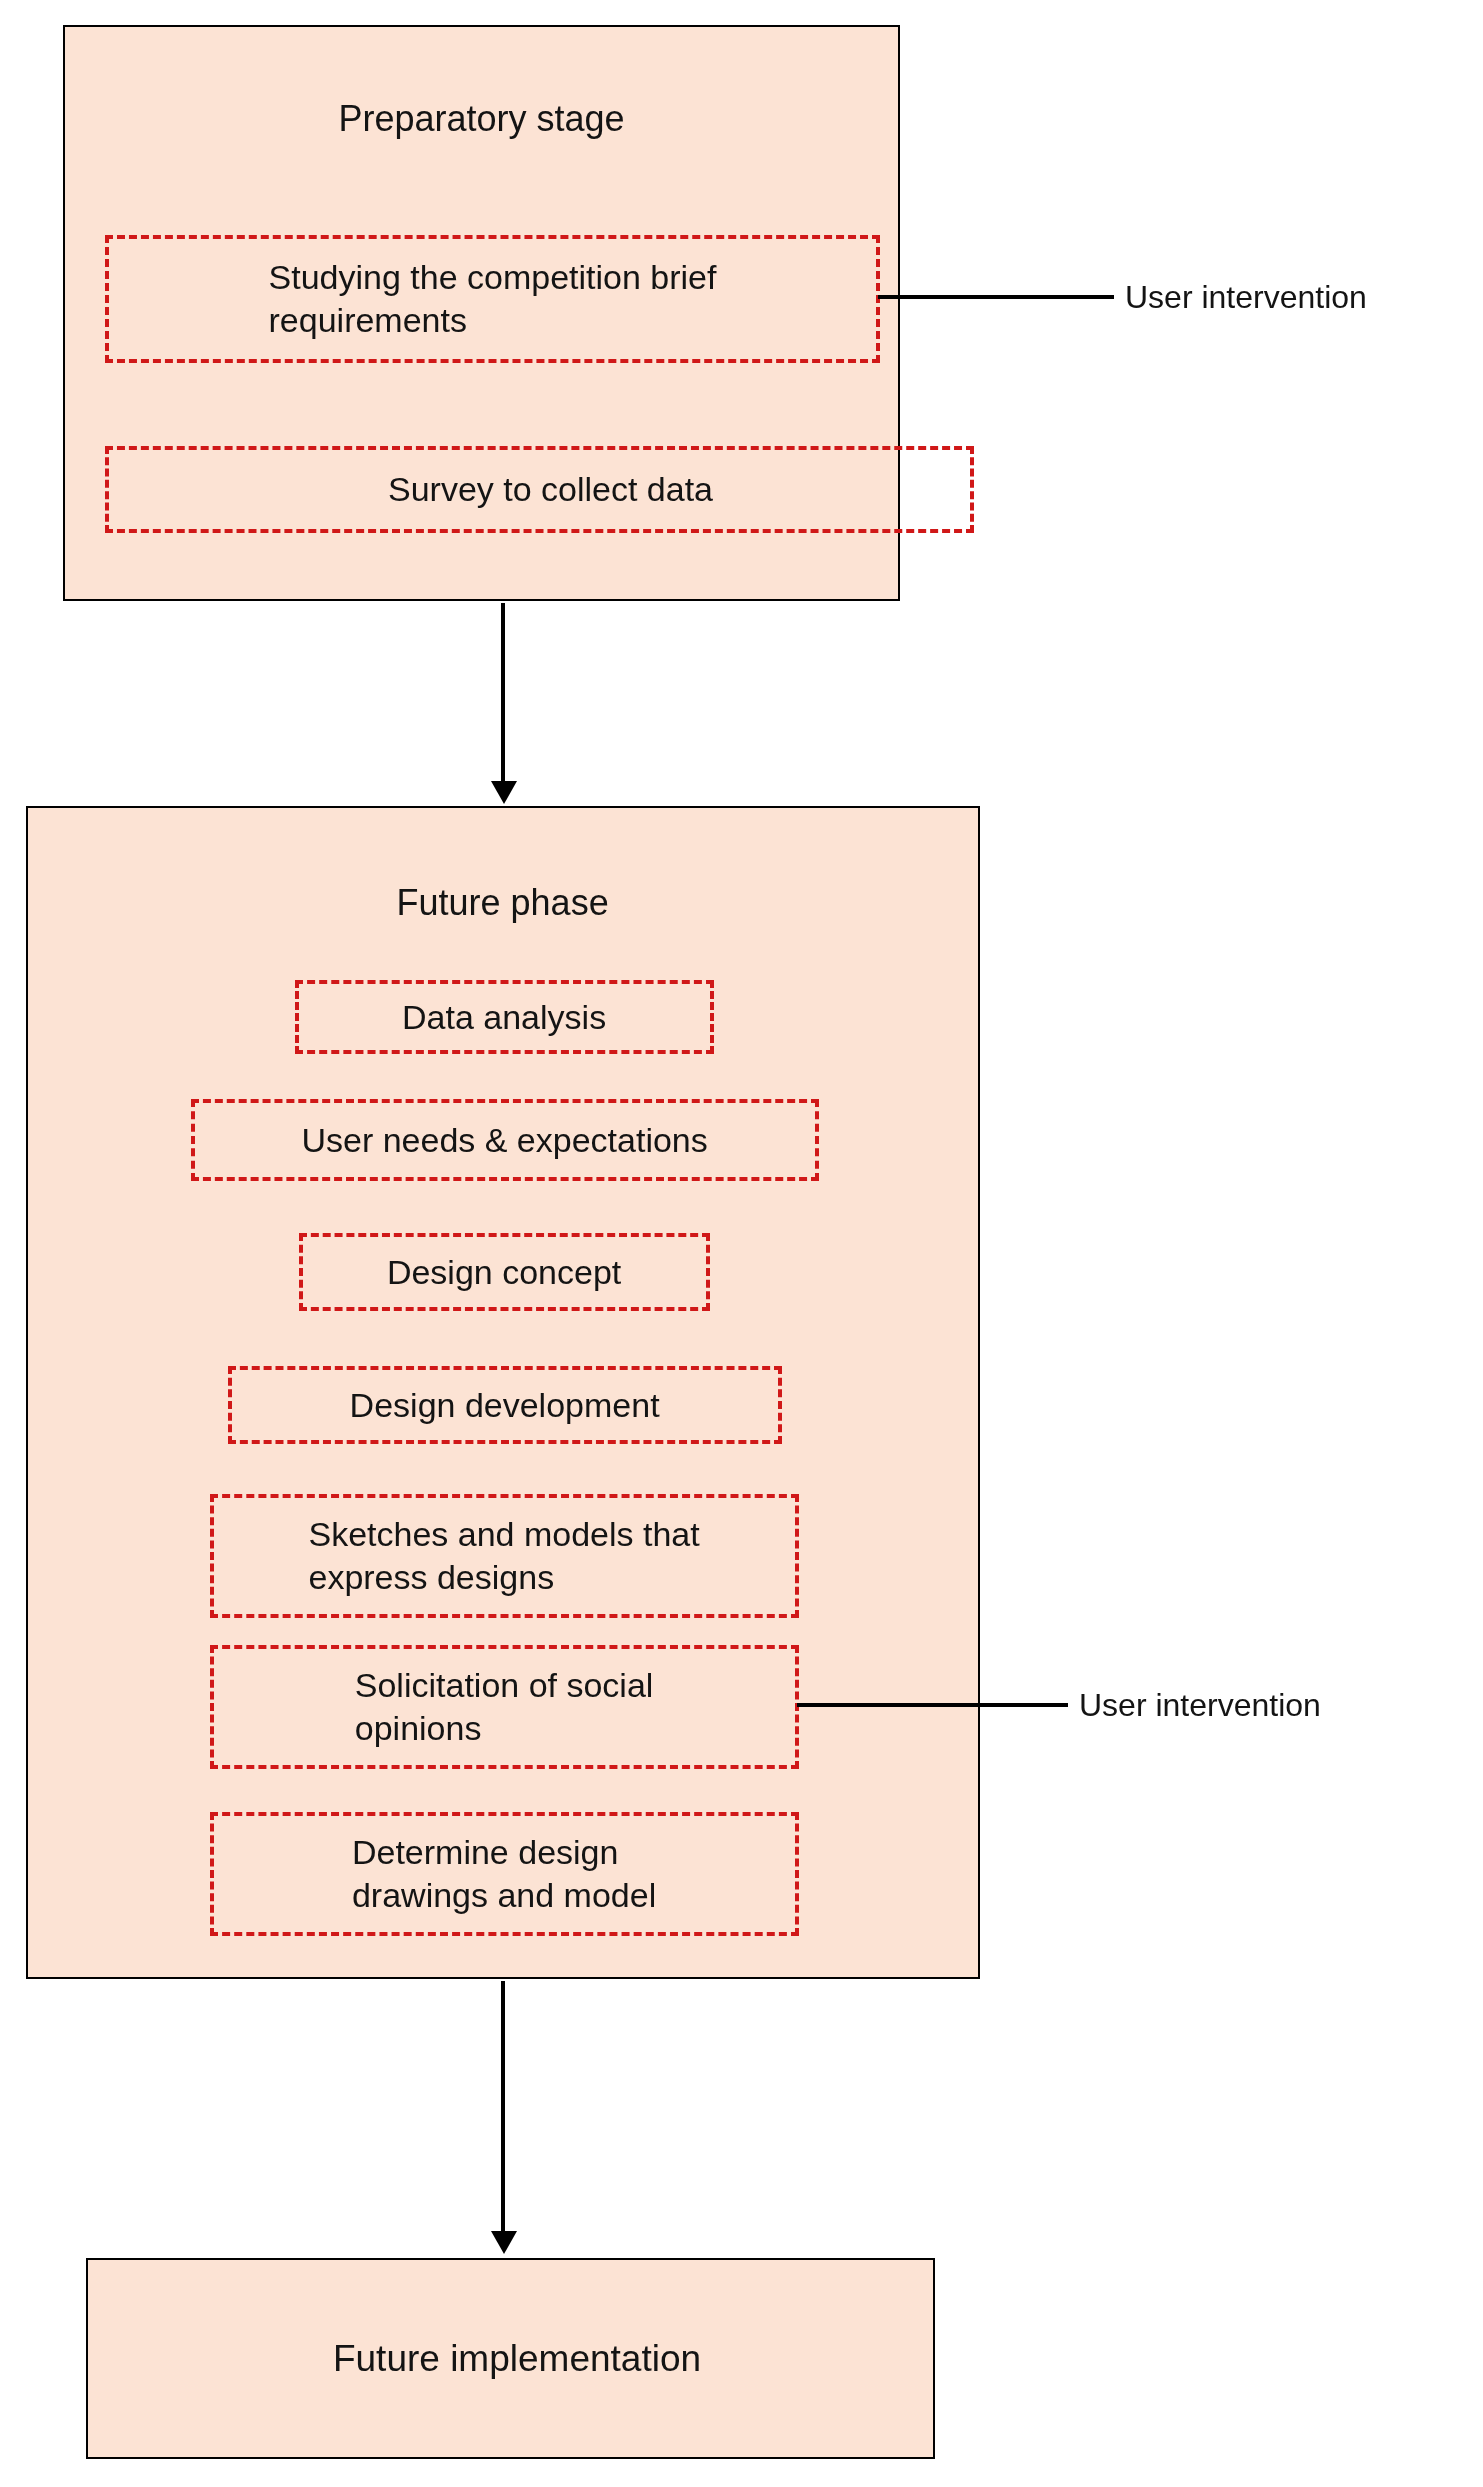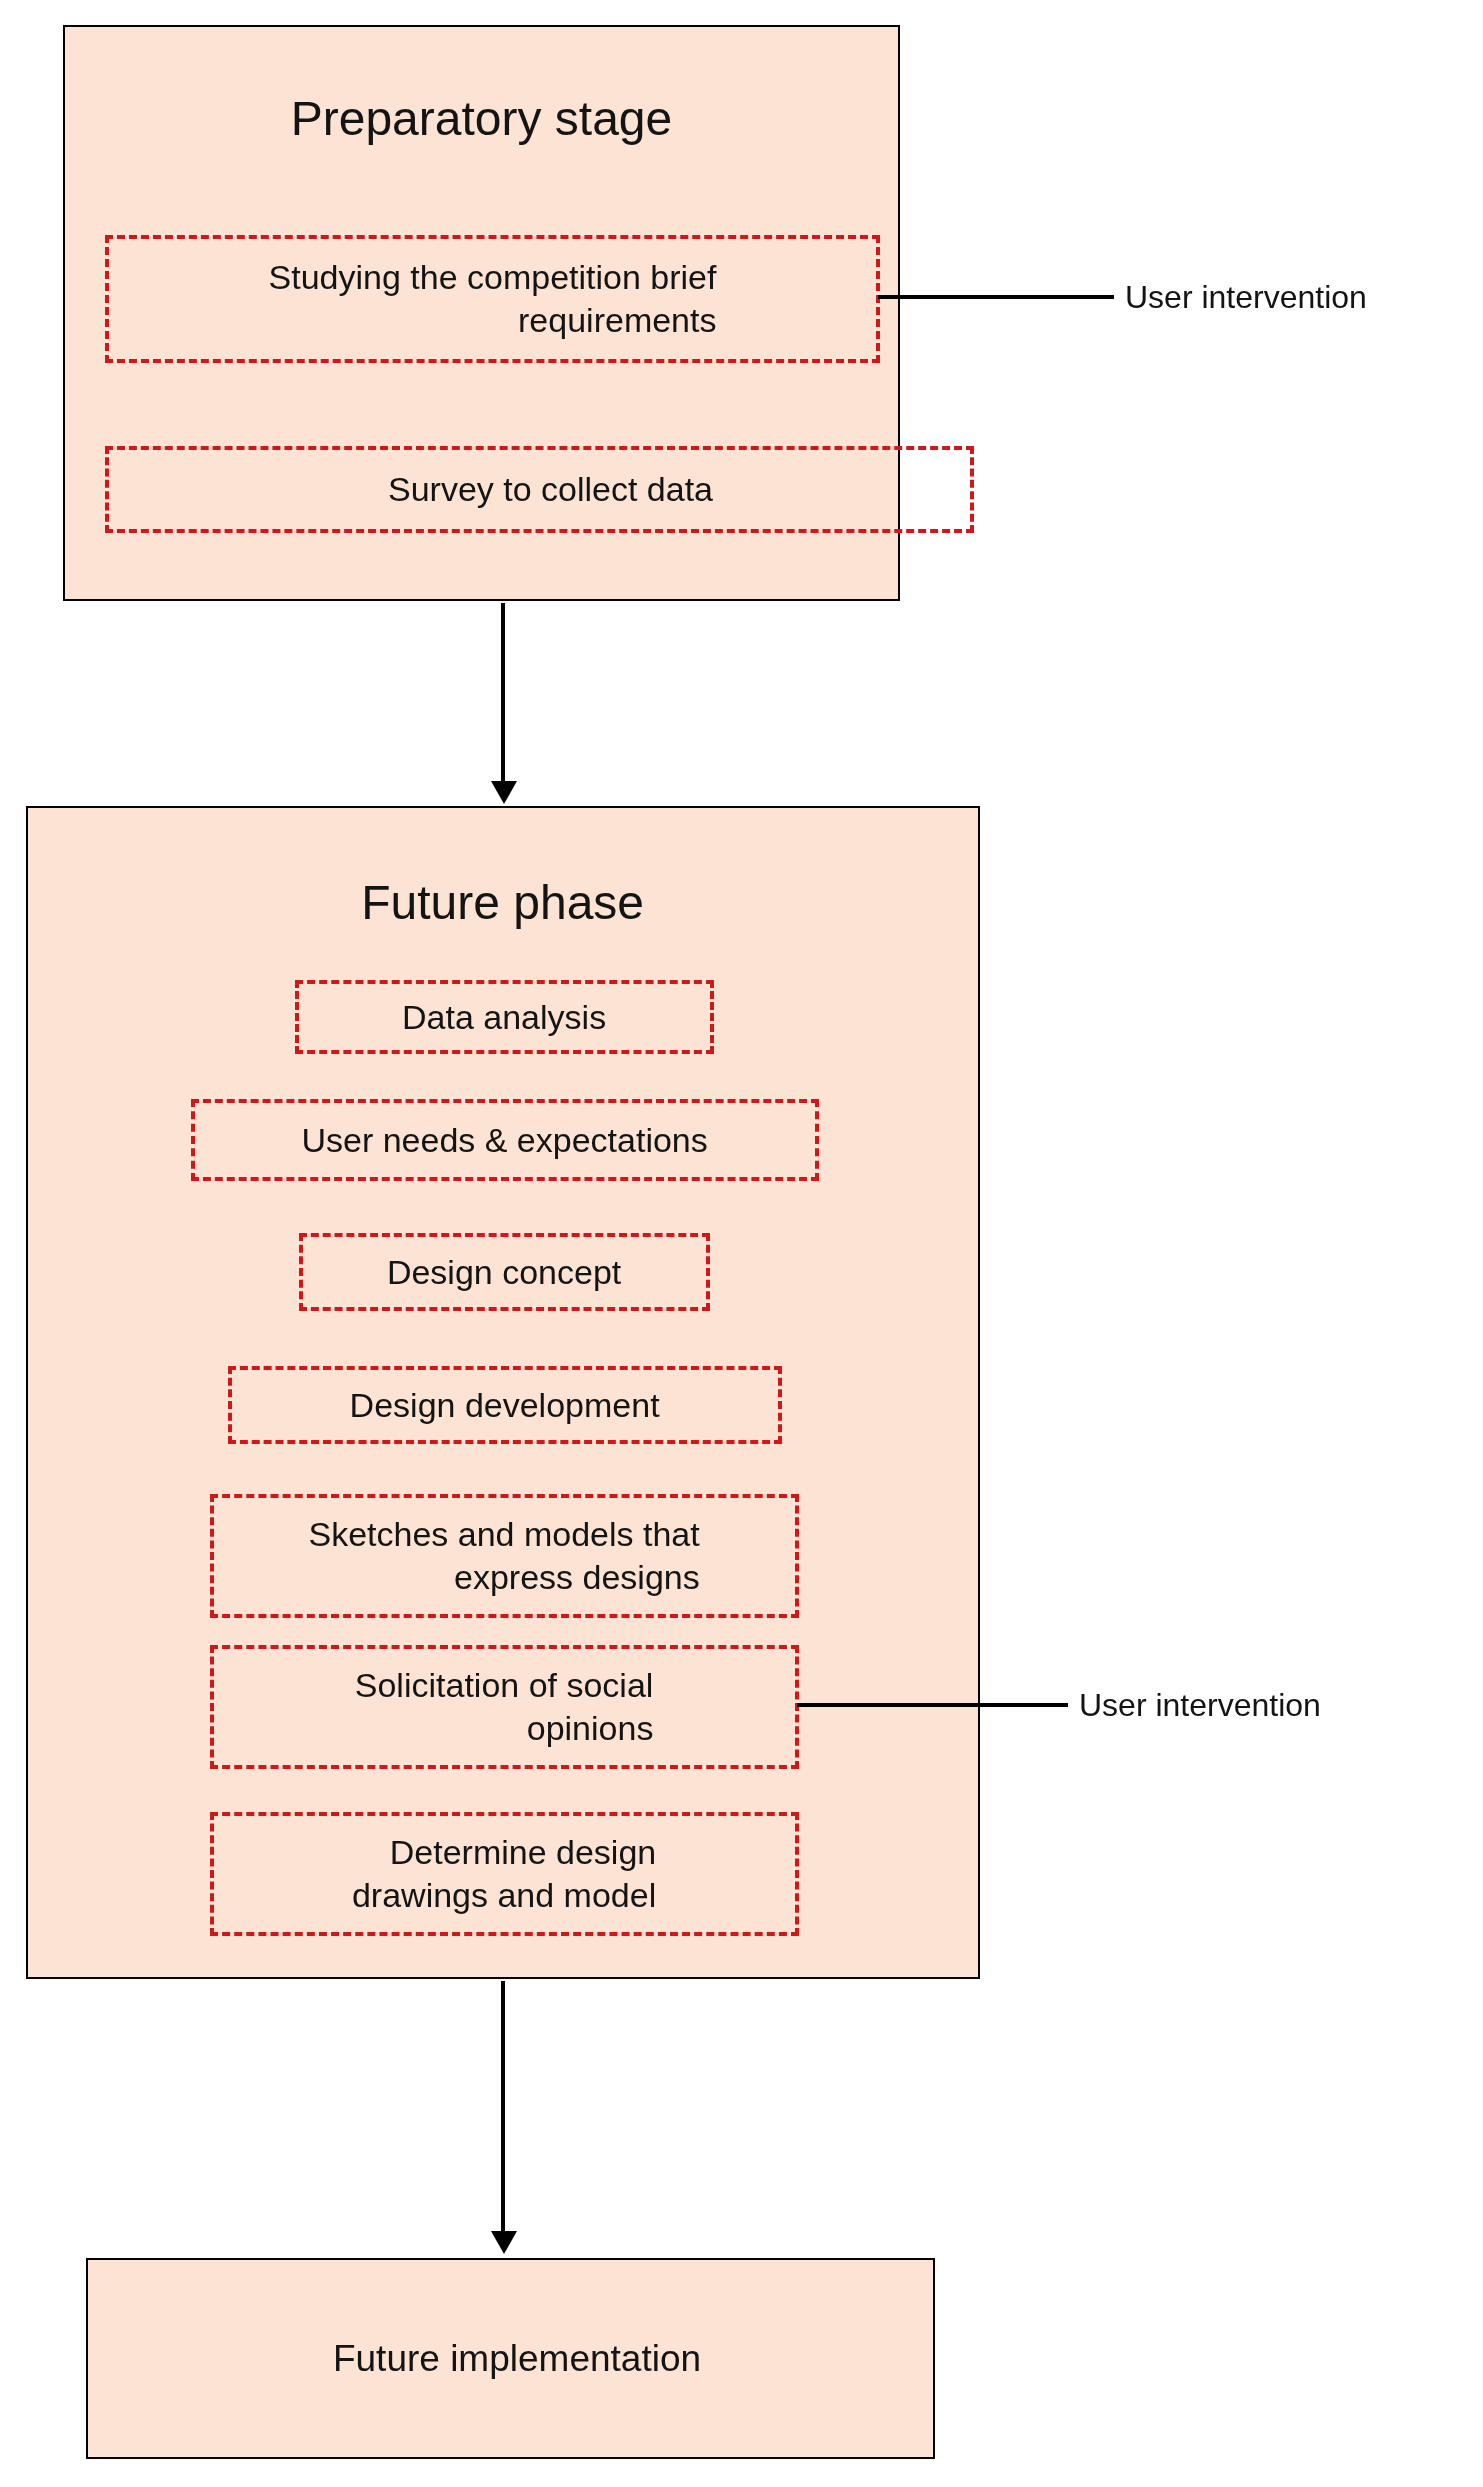--- a/index.html
+++ b/index.html
@@ -20,34 +20,34 @@
     position: absolute;
     background: #fce3d4;
     border: 2.3px solid #000000;
     box-sizing: border-box;
   }
   .stage-title {
     position: absolute;
     left: 0;
     right: 0;
     text-align: center;
-    font-size: 48px;
+    font-size: 36px;
     line-height: 42px;
   }
   .dashed-item {
     position: absolute;
     border: 4.7px dashed #d01818;
     box-sizing: border-box;
     display: flex;
     align-items: center;
     justify-content: center;
   }
   .dashed-item .item-label {
     white-space: pre-line;
-    text-align: right;
+    text-align: left;
     font-size: 34px;
     line-height: 43px;
   }
   .hline {
     position: absolute;
     height: 3.9px;
     background: #000000;
   }
   .vline {
     position: absolute;

